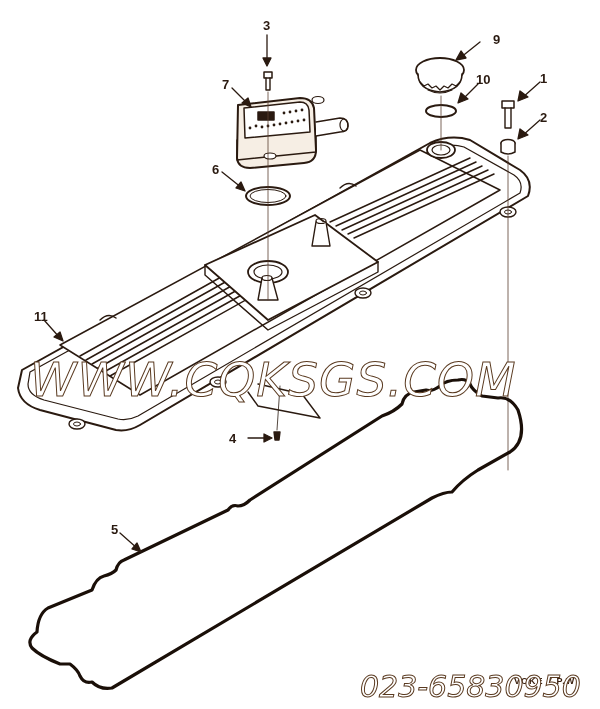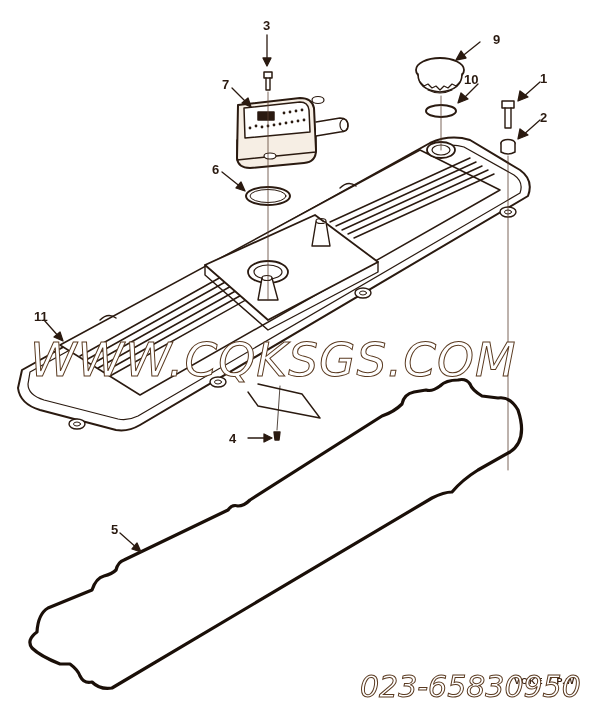--- a/index.html
+++ b/index.html
@@ -22,21 +22,21 @@
   }
   .watermark {
     position: absolute;
     font-family: "DejaVu Sans", sans-serif;
     font-style: italic;
     color: #ffffff;
     -webkit-text-stroke: 1px #5a3a20;
     white-space: nowrap;
     line-height: 1;
   }
-  .wm-url { left: 30px; top: 336px; font-size: 47px; letter-spacing: 1px; }
+  .wm-url { left: 30px; top: 356px; font-size: 47px; letter-spacing: 1px; }
   .wm-tel { left: 303px; top: 645px; font-size: 30px; }
   .wm-phone { left: 360px; top: 672px; font-size: 30px; }
   .stamp {
     position: absolute;
     left: 514px; top: 676px;
     font-family: "Liberation Sans", sans-serif;
     font-size: 9px;
     font-weight: bold;
     color: #3a2010;
     letter-spacing: 1px;
@@ -197,21 +197,21 @@
       <path d="M264,434 L272,438 L264,442 Z" fill="#2a1a10"></path>
       <line x1="120" y1="533" x2="138" y2="549"></line>
       <path d="M132,549 L141,552 L137,543 Z" fill="#2a1a10"></path>
     </g>
   </svg>
 
   <span class="callout" style="left:263px; top:19px;">3</span>
   <span class="callout" style="left:222px; top:78px;">7</span>
   <span class="callout" style="left:212px; top:163px;">6</span>
   <span class="callout" style="left:493px; top:33px;">9</span>
-  <span class="callout" style="left:464px; top:73px;">10</span>
+  <span class="callout" style="left:476px; top:73px;">10</span>
   <span class="callout" style="left:540px; top:72px;">1</span>
   <span class="callout" style="left:540px; top:111px;">2</span>
   <span class="callout" style="left:34px; top:310px;text-align:right;">11</span>
   <span class="callout" style="left:229px; top:432px;">4</span>
   <span class="callout" style="left:111px; top:523px;">5</span>
 
   <span class="stamp">VOKE 7 P.W</span>
 
   <span class="watermark wm-url">WWW.CQKSGS.COM</span>
   <span class="watermark wm-phone">023-65830950</span>

